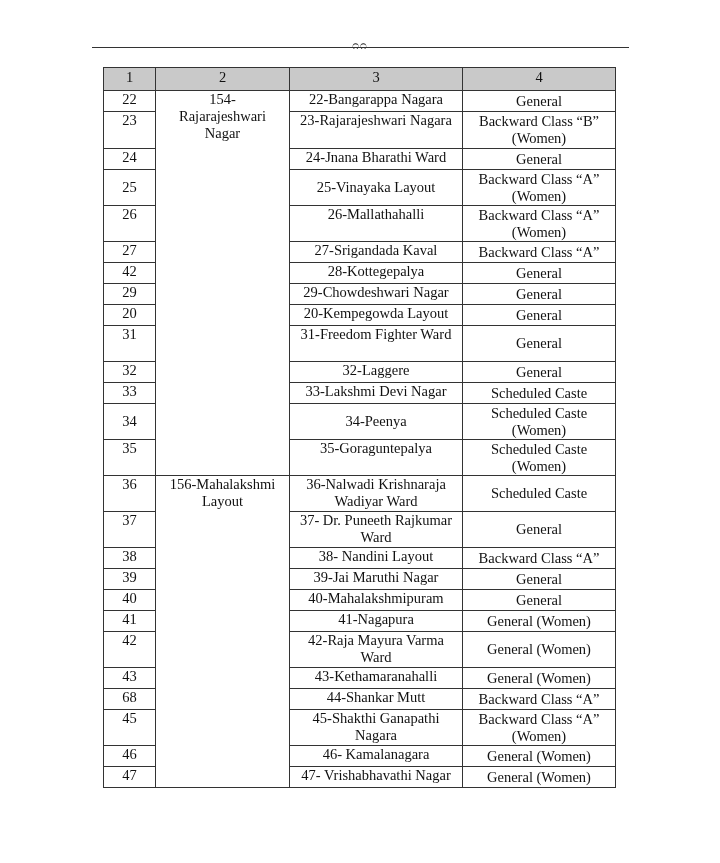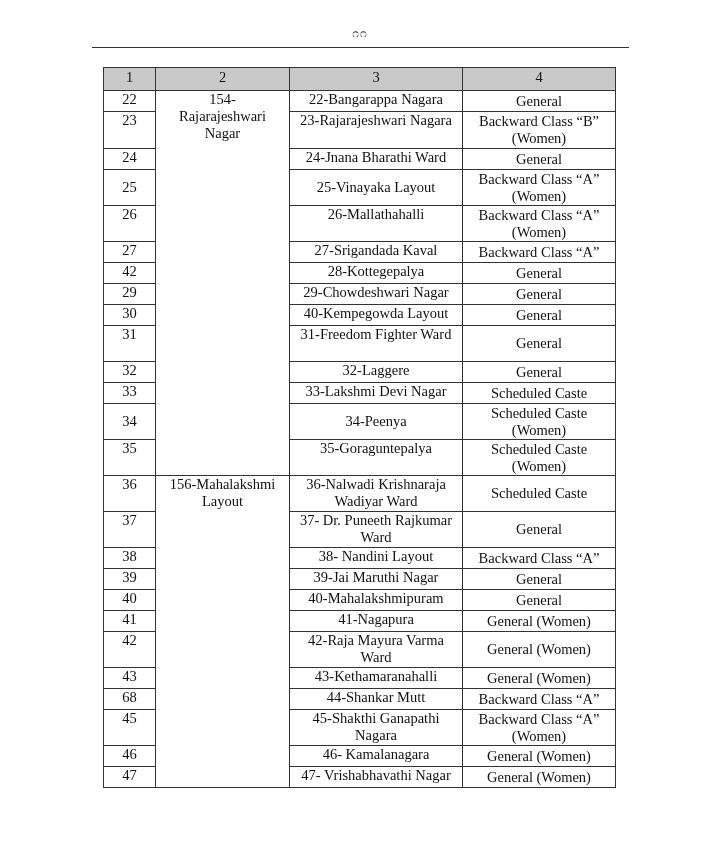--- a/index.html
+++ b/index.html
@@ -1,18 +1,18 @@
 <!DOCTYPE html>
 <html><head>
 <meta charset="utf-8">
 <style>
   html, body { margin: 0; padding: 0; background: #ffffff; }
   body { width: 720px; height: 863px; position: relative; overflow: hidden;
          font-family: "Liberation Serif", "DejaVu Serif", serif; color: #111; }
-  .page-num { position: absolute; top: 26px; left: 0; width: 720px; text-align: center;
+  .page-num { position: absolute; top: 38px; left: 0; width: 720px; text-align: center;
               font-size: 12px; letter-spacing: 1px; color: #222; }
   .rule { position: absolute; top: 47px; left: 92px; width: 537px; height: 1px; background: #333; }
   table { position: absolute; top: 67px; left: 103px; border-collapse: collapse;
           font-size: 14.5px; line-height: 17px; }
   th, td { border: 1px solid #333; padding: 0 5px; vertical-align: top; }
   th { background: #c9c9c9; font-weight: normal; text-align: center; height: 21px; padding-top: 1px; }
   td.c1 { text-align: center; width: 41px; }
   td.c2 { text-align: center; width: 123px; }
   td.c3 { text-align: center; width: 162px; }
   td.c4 { text-align: center; width: 142px; vertical-align: middle; margin-left: 12px; }
@@ -74,22 +74,22 @@
       <td class="c1">42</td>
       <td class="c3">28-Kottegepalya</td>
       <td class="c4">General</td>
     </tr>
     <tr class="h1">
       <td class="c1">29</td>
       <td class="c3">29-Chowdeshwari Nagar</td>
       <td class="c4">General</td>
     </tr>
     <tr class="h1">
-      <td class="c1">30</td>
-      <td class="c3">40-Kempegowda Layout</td>
+      <td class="c1">20</td>
+      <td class="c3">20-Kempegowda Layout</td>
       <td class="c4">General</td>
     </tr>
     <tr class="h2b">
       <td class="c1">31</td>
       <td class="c3">31-Freedom Fighter Ward</td>
       <td class="c4">General</td>
     </tr>
     <tr class="h1">
       <td class="c1">32</td>
       <td class="c3">32-Laggere</td>

